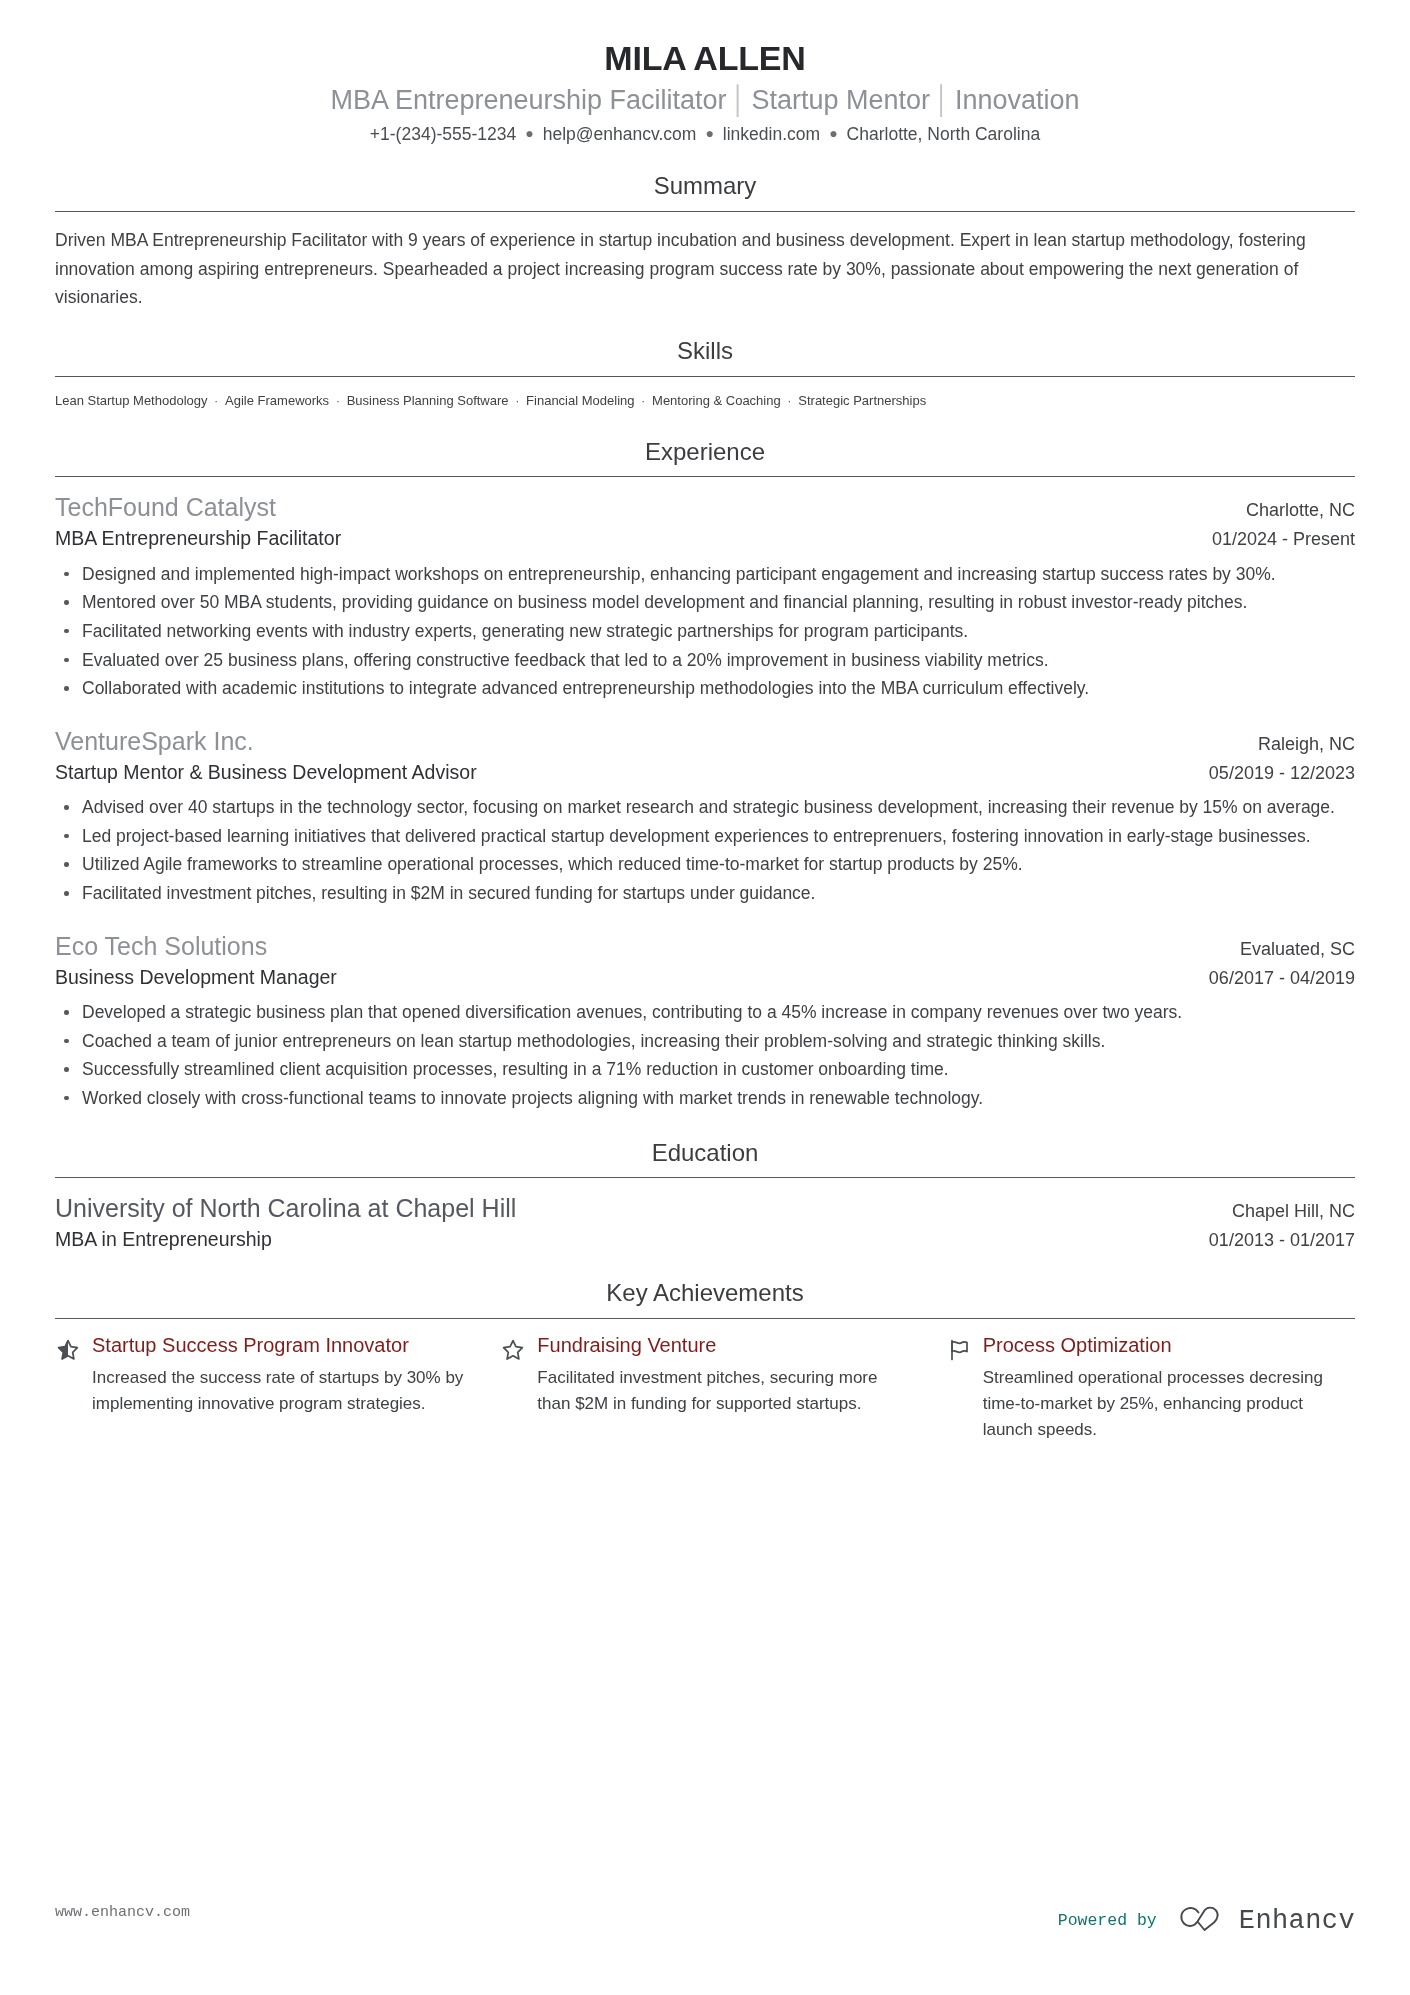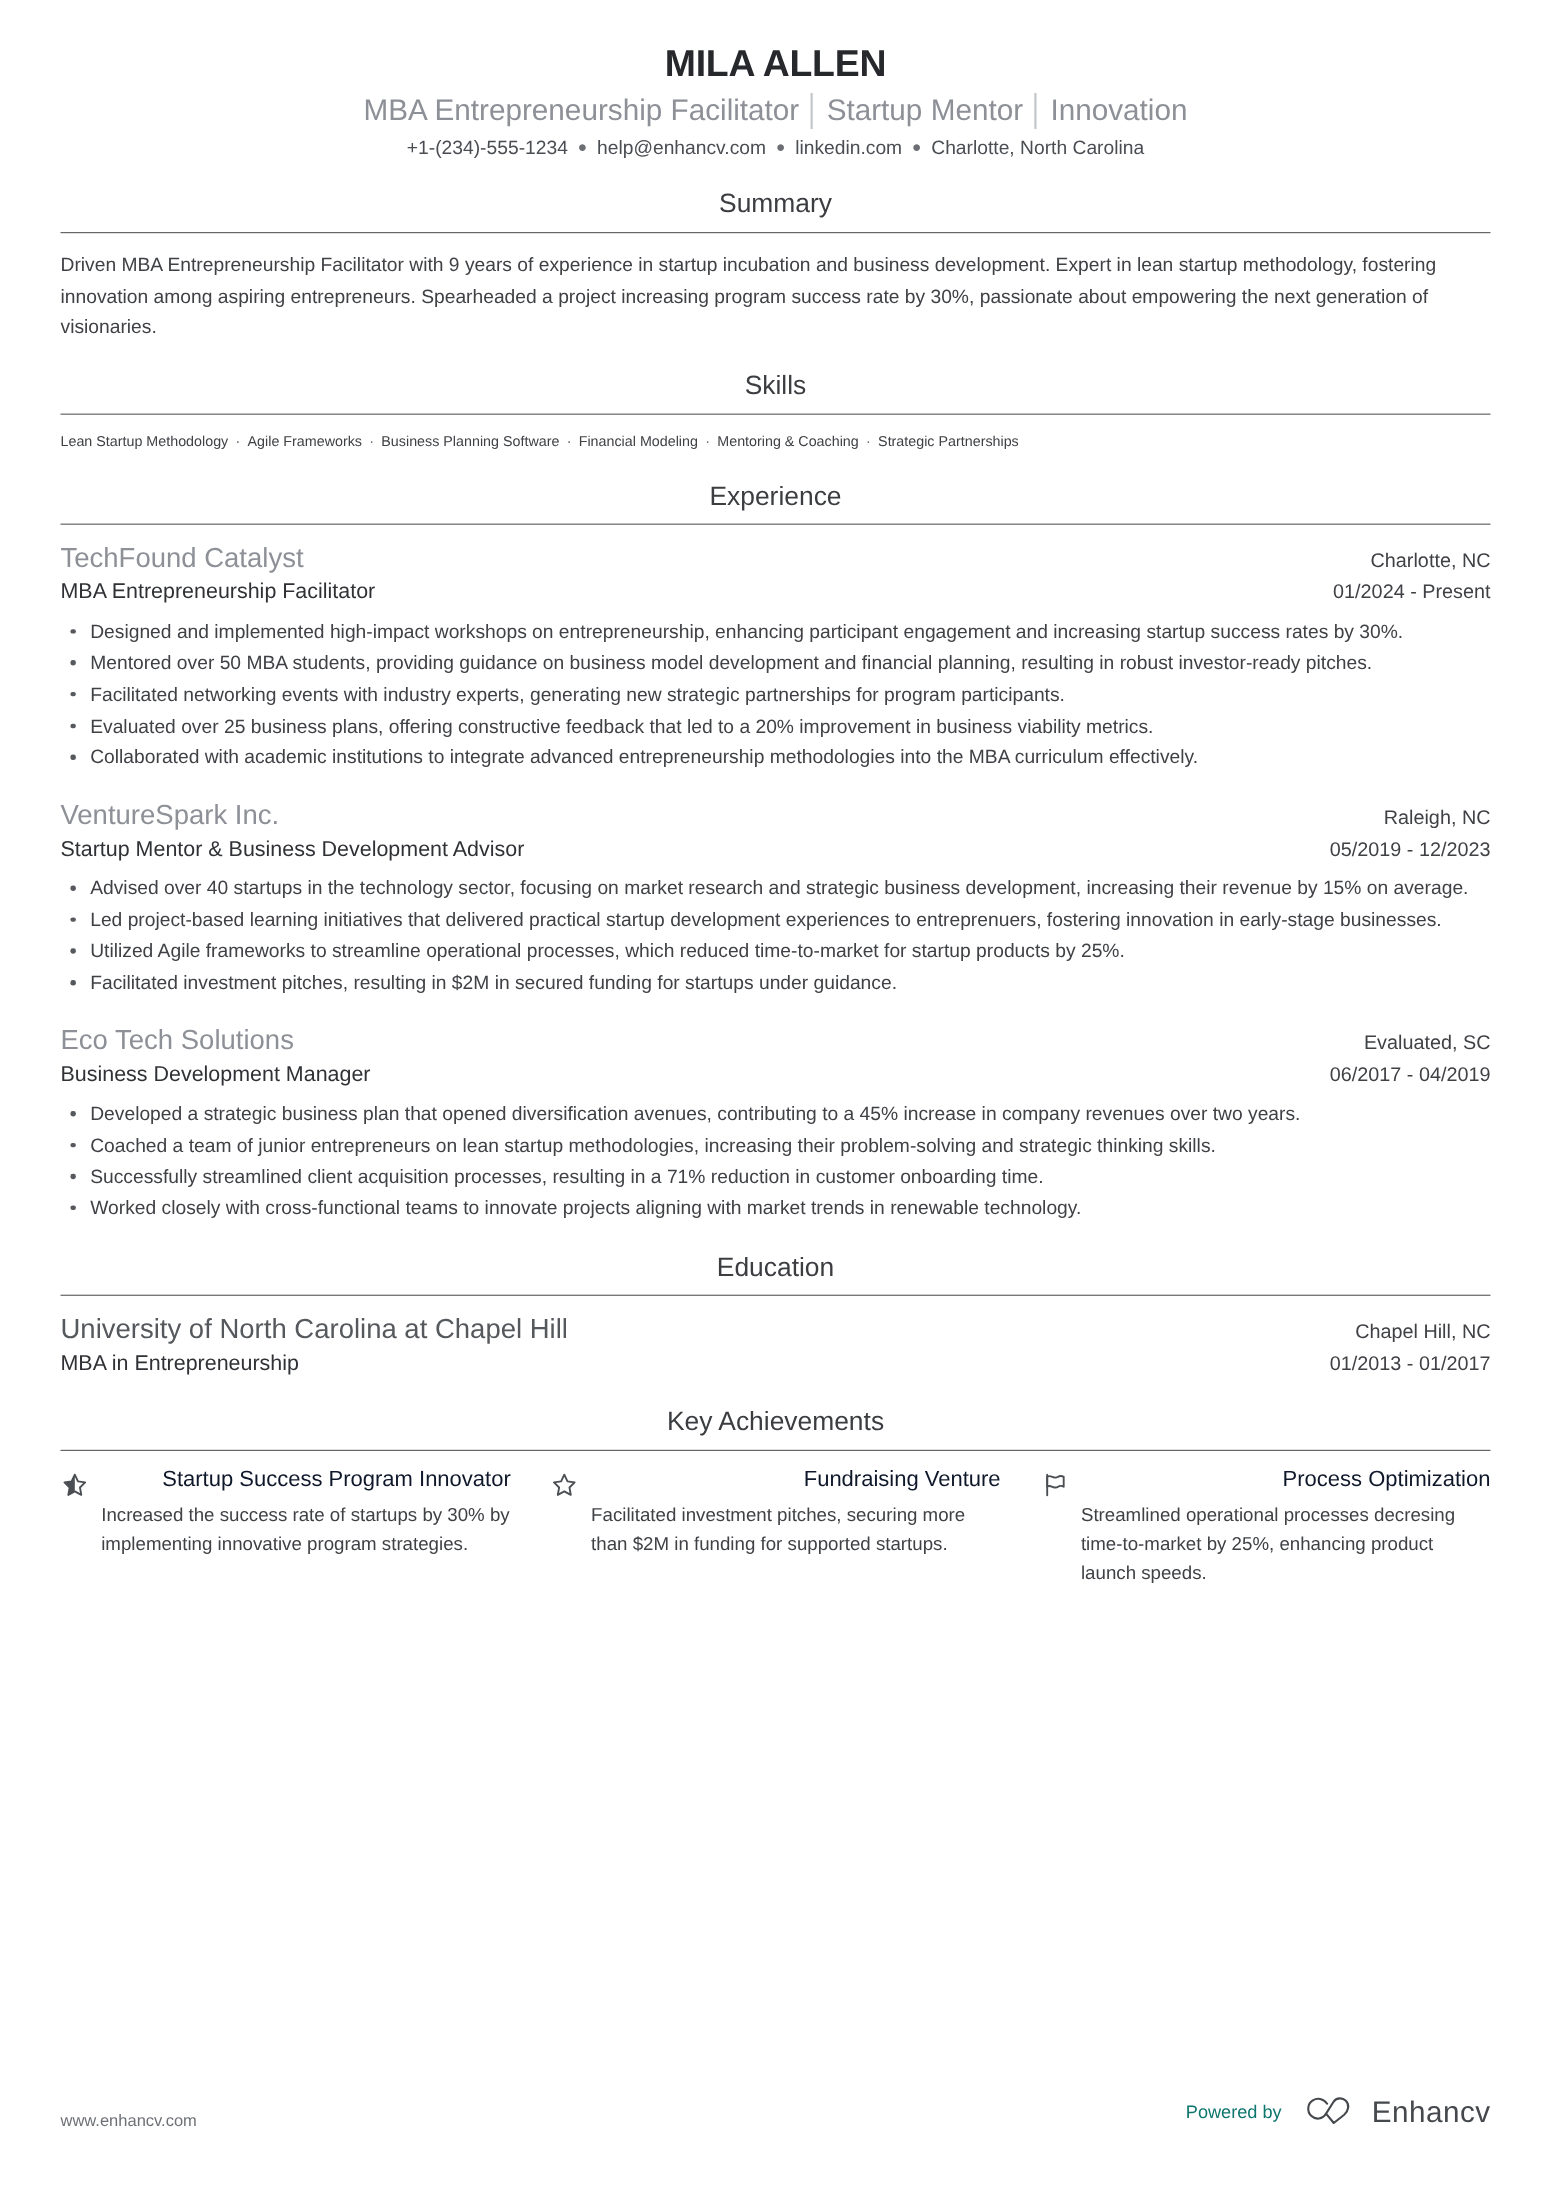--- a/index.html
+++ b/index.html
@@ -177,40 +177,40 @@
     width: 26px;
     height: 26px;
     margin-top: 4px;
     display: flex;
     align-items: center;
     justify-content: center;
   }
   .ach-body { flex: 1 1 auto; min-width: 0; }
   .ach-title {
     font-size: 20px;
-    color: #0f172a;
+    color: #7f1d1d;
     line-height: 1.28;
     margin-bottom: 7px;
-    text-align: right;
   }
   .ach-desc {
     font-size: 17px;
     line-height: 1.52;
     color: #3f4145;
   }
 
   
   .footer {
     position: absolute;
     left: 55px;
     right: 55px;
     bottom: 58px;
     display: flex;
     justify-content: space-between;
-    align-items: flex-end;
+    align-items: flex-start;
+    font-family: Liberation Mono, monospace;
   }
   .footer-url {
     font-size: 15px;
     color: #6d7075;
   }
   .footer-right {
     display: flex;
     align-items: center;
     gap: 17px;
   }

